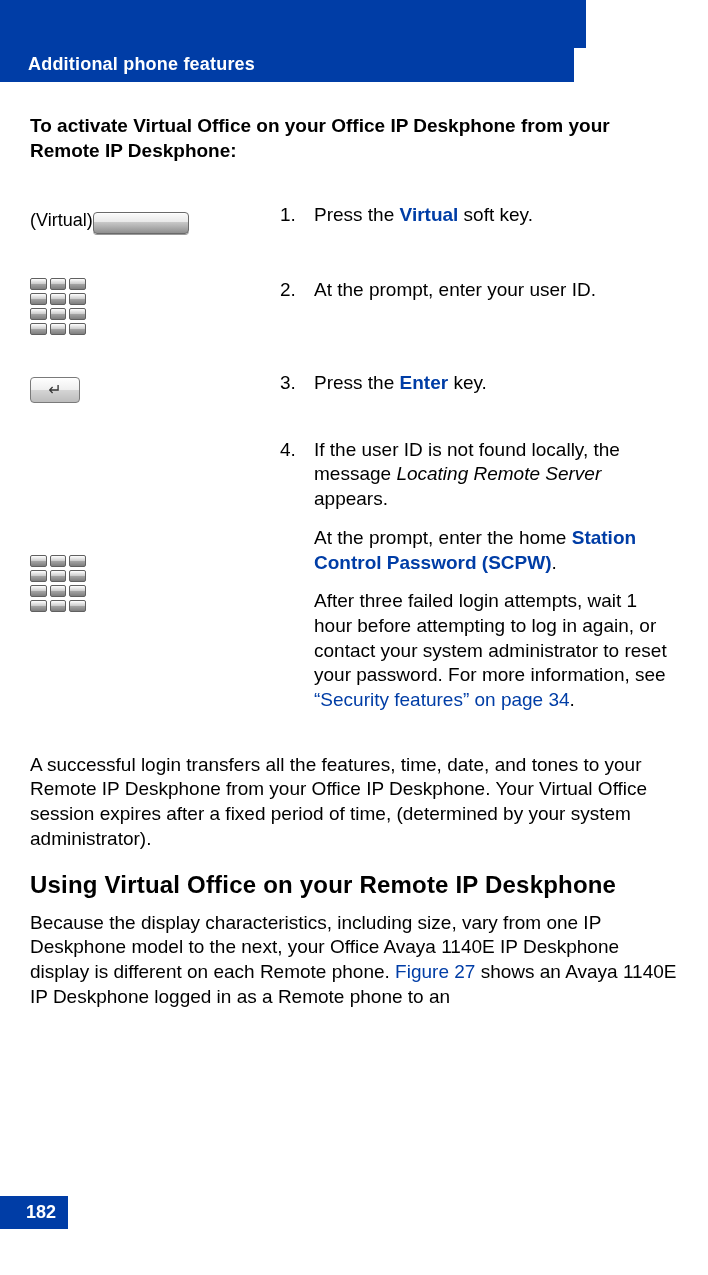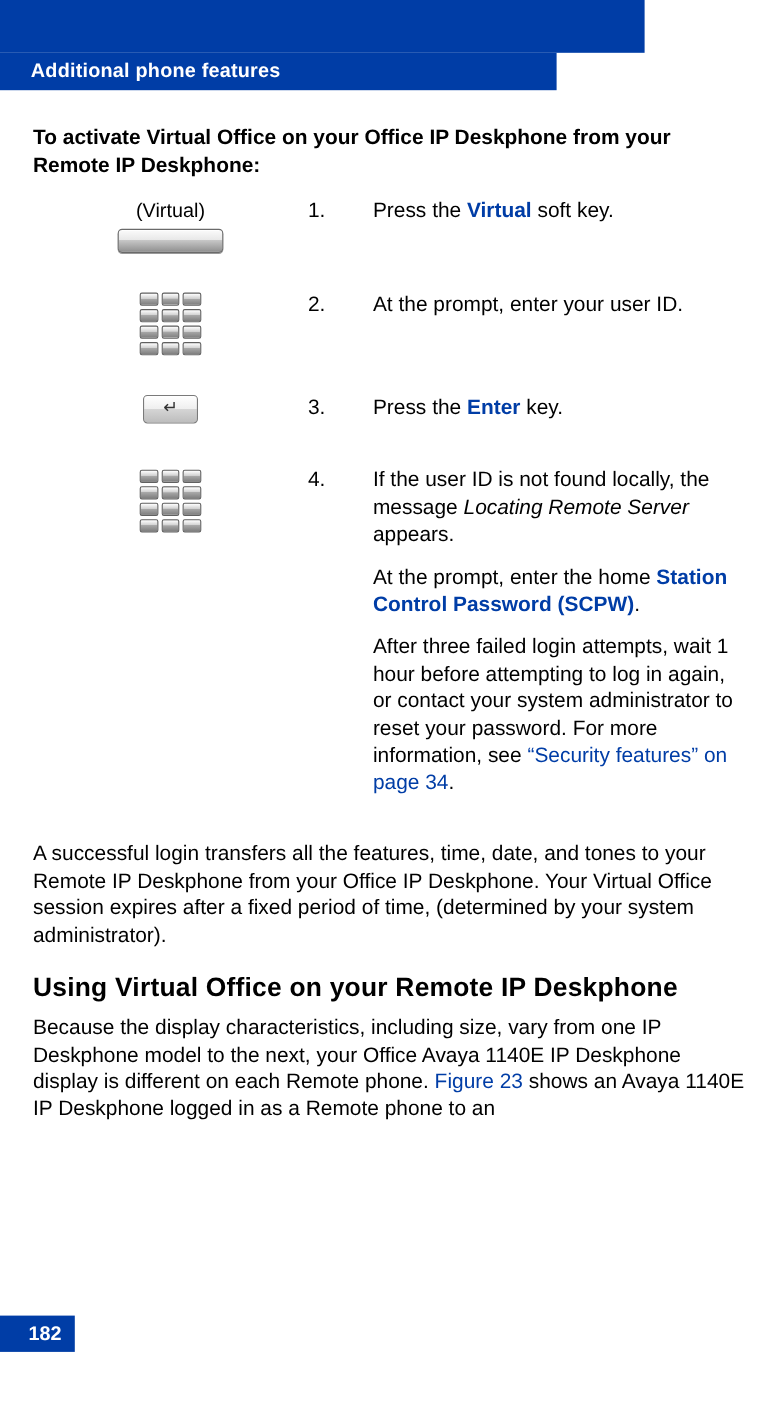--- a/index.html
+++ b/index.html
@@ -20,54 +20,53 @@
   }
   .header-band {
     height: 34px;
     background: #003da6;
     color: #fff;
     font-weight: bold;
     font-size: 18px;
     display: flex;
     align-items: center;
     padding-left: 28px;
-    width: 506px;
+    width: 574px;
     font-family: "Trebuchet MS", Verdana, Arial, sans-serif;
     letter-spacing: 0.2px;
   }
   .content {
     padding: 32px 30px 0 30px;
   }
   .intro-heading {
     font-weight: bold;
     font-size: 19px;
-    margin-bottom: 17px;
+    margin-bottom: 40px;
   }
   .step-row {
     display: flex;
     margin-bottom: 36px;
   }
   .step-illus {
     width: 250px;
     flex-shrink: 0;
     display: flex;
-    flex-direction: column;
+    flex-direction: row;
     align-items: center;
   }
   .step-text {
     flex: 1;
     display: flex;
   }
   .step-num {
     width: 34px;
     flex-shrink: 0;
   }
   .step-body {
     flex: 1;
-    margin-left: 25px;
   }
   .step-body p {
     margin-bottom: 14px;
   }
   .virtual-label {
     font-size: 18px;
     margin-bottom: 4px;
     text-align:center;
   }
   .softkey {
@@ -228,18 +227,18 @@
         </p>
       </div>
     </div>
   </div>
 
   <p class="para">A successful login transfers all the features, time, date, and tones to your Remote IP Deskphone from your Office IP Deskphone. Your Virtual Office session expires after a fixed period of time, (determined by your system administrator).</p>
 
   <h2 class="section-heading">Using Virtual Office on your Remote IP Deskphone</h2>
 
   <p class="para">
-    <span>Because the display characteristics, including size, vary from one IP Deskphone model to the next, your Office Avaya 1140E IP Deskphone display is different on each Remote phone. </span><span class="link-ref">Figure 23</span><span> shows an Avaya 1140E IP Deskphone logged in as a Remote phone to an</span>
+    <span>Because the display characteristics, including size, vary from one IP Deskphone model to the next, your Office Avaya 1140E IP Deskphone display is different on each Remote phone. </span><span class="link-ref">Figure 27</span><span> shows an Avaya 1140E IP Deskphone logged in as a Remote phone to an</span>
   </p>
 
 </div>
 
 <div class="page-num">182</div>
 
 </body></html>

